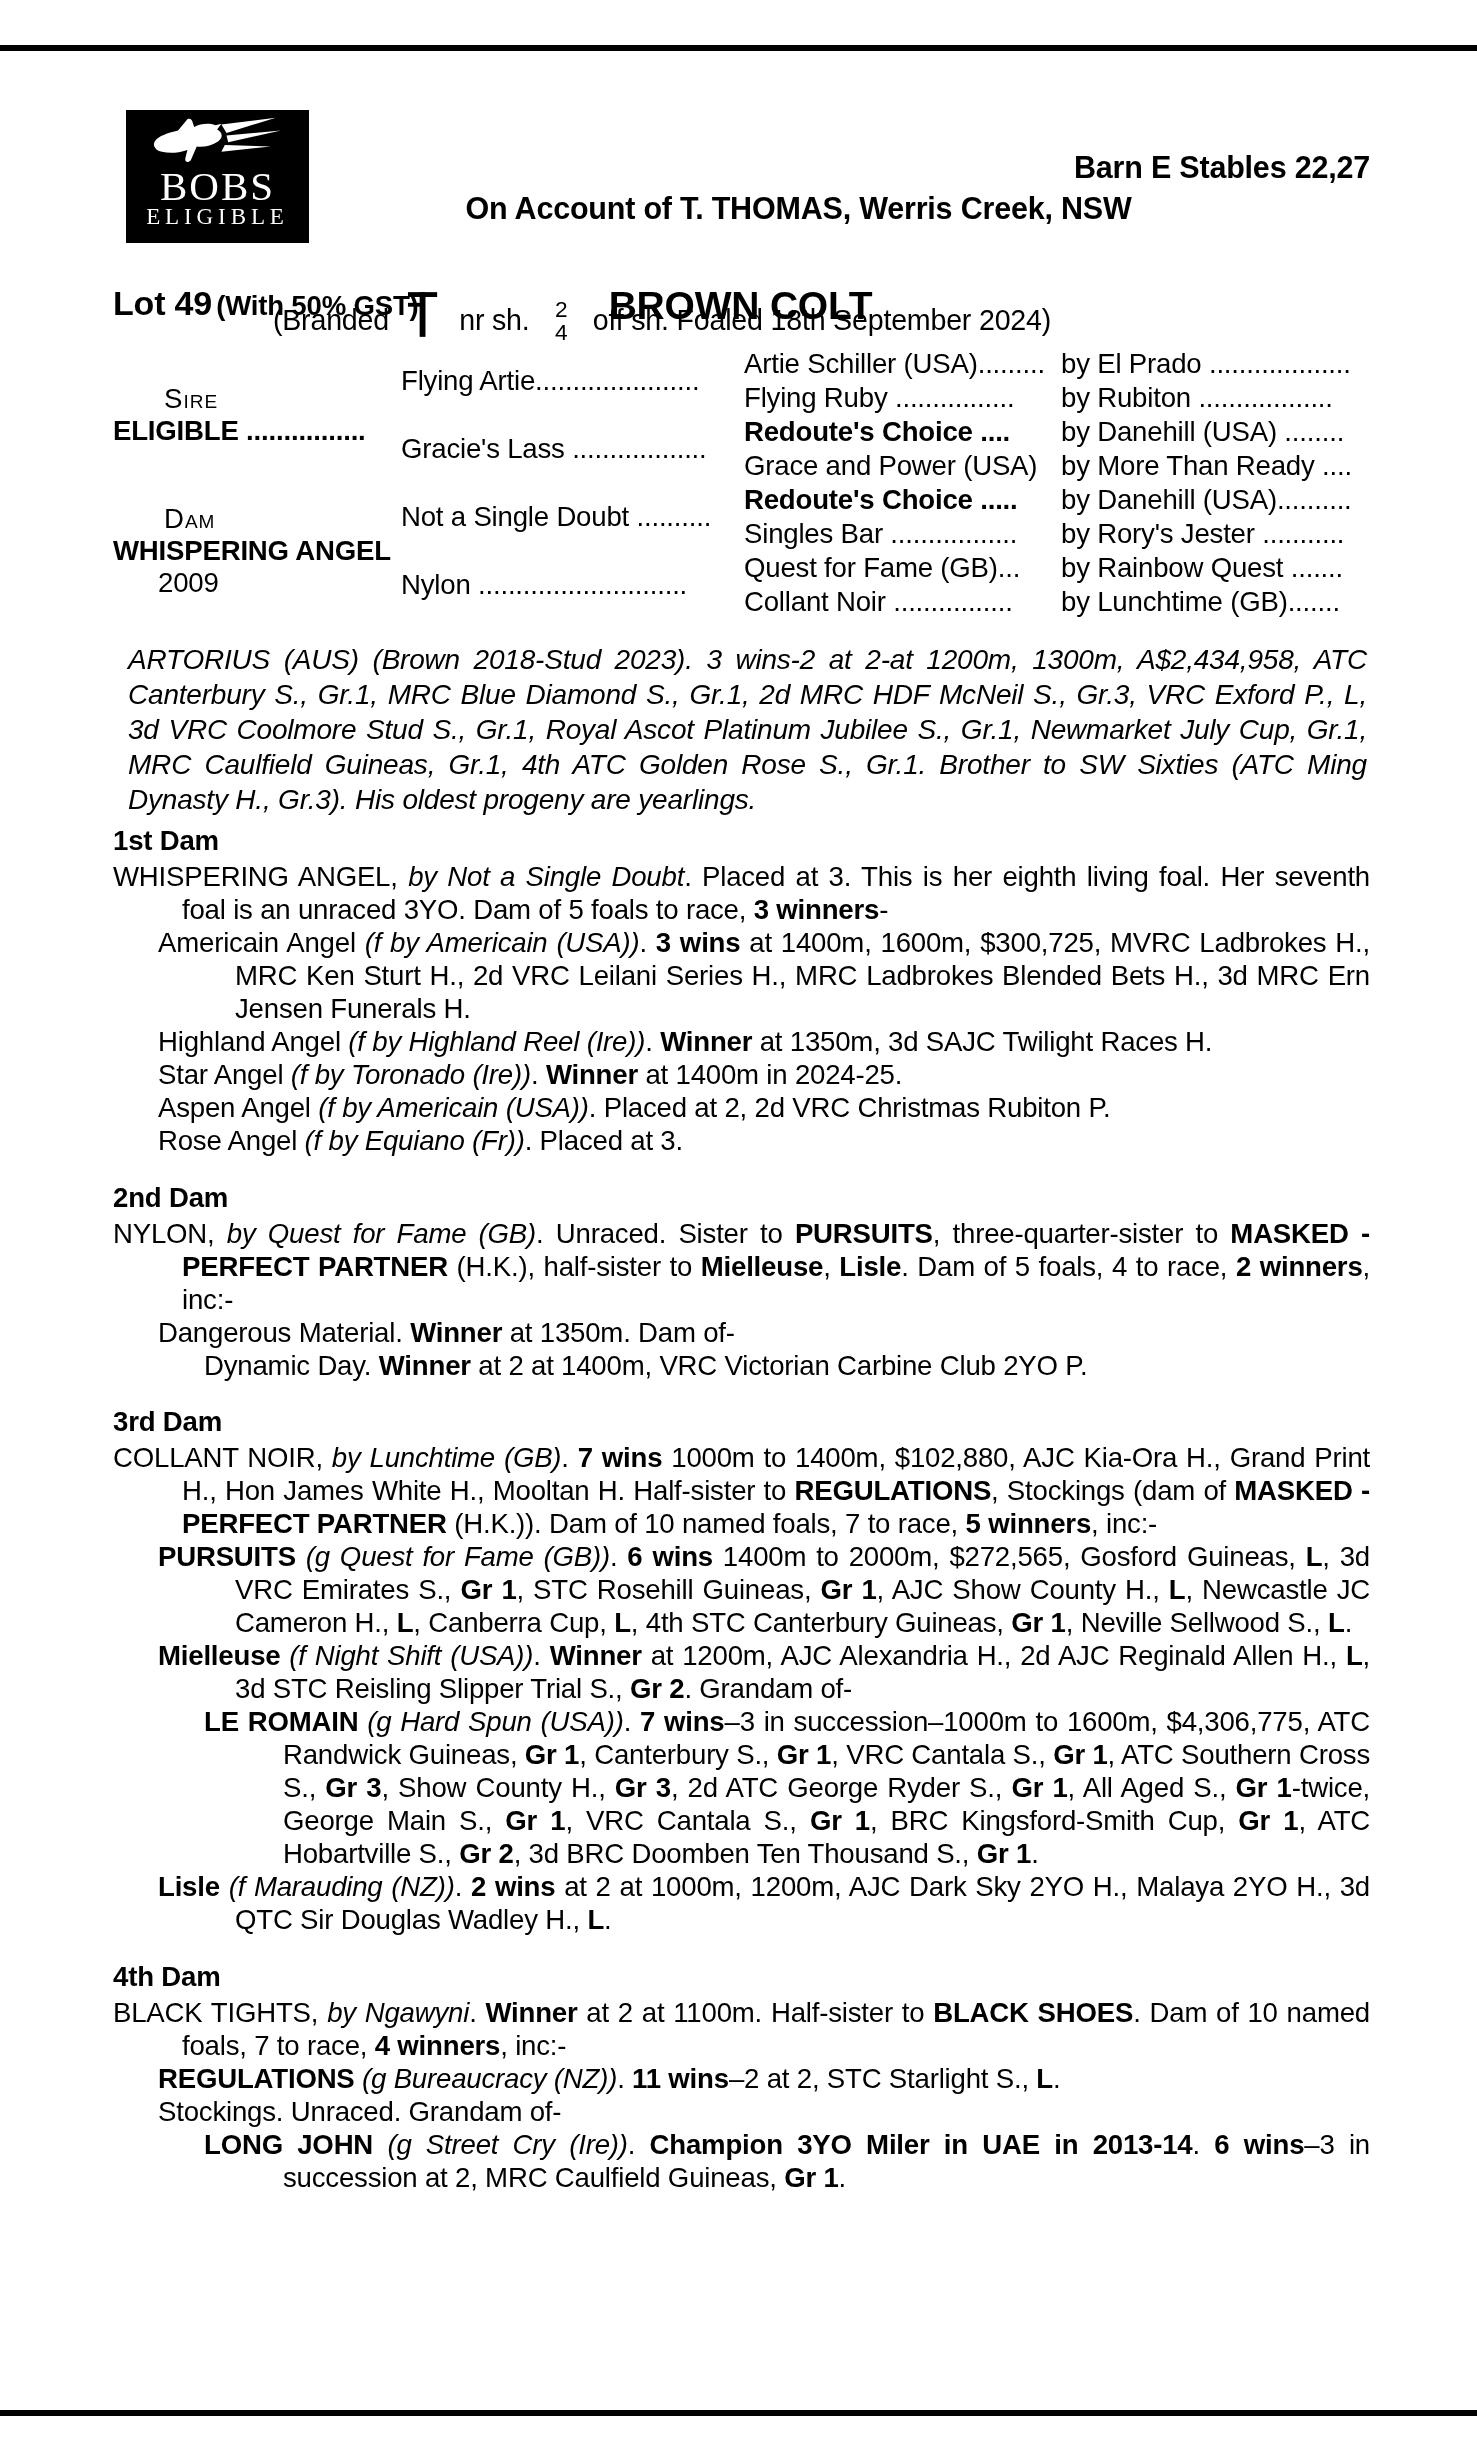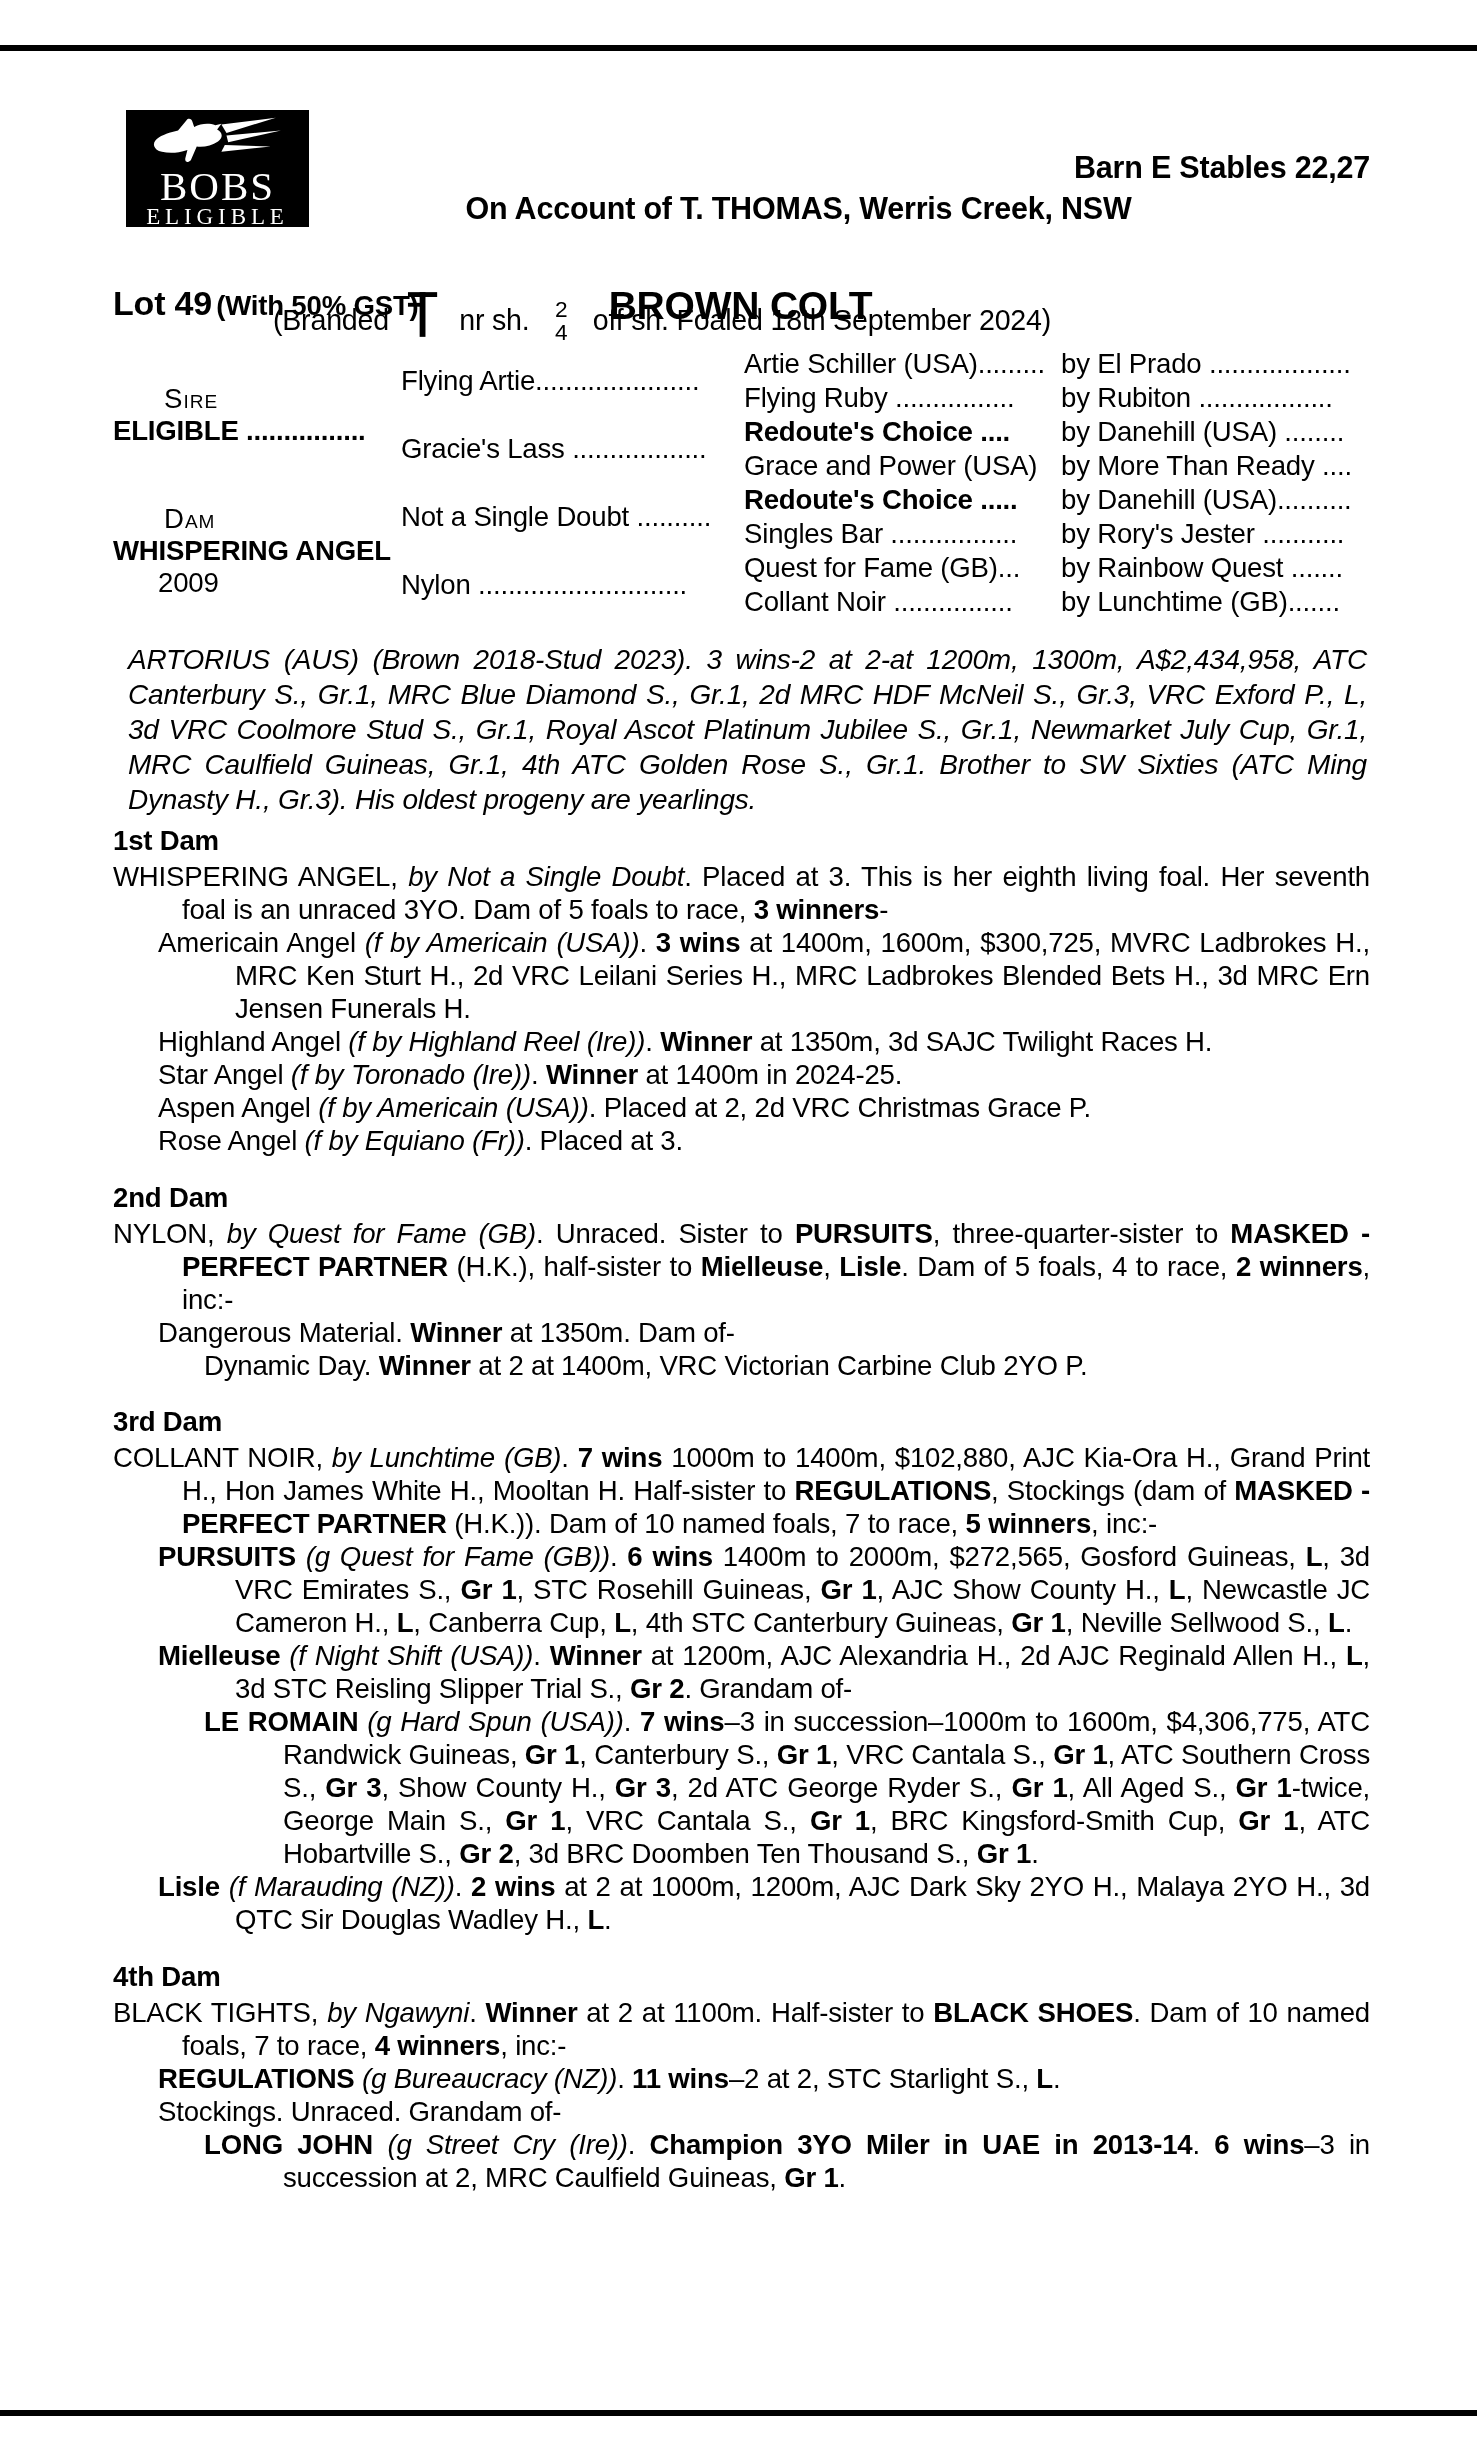--- a/index.html
+++ b/index.html
@@ -7,21 +7,21 @@
     position:relative; width:1478px; height:2463px; background:#fff;
     font-family:"Liberation Sans", sans-serif; color:#000;
     letter-spacing:-0.2px; overflow:hidden;
   }
   .rule { position:absolute; left:0; width:1478px; height:5.9px; background:#000; }
   .rule-top { top:45px; }
   .rule-bottom { top:2410px; }
 
   
   .logo {
-    position:absolute; left:126px; top:110px; width:183px; height:117px;
+    position:absolute; left:126px; top:110px; width:183px; height:133px;
     background:#000; color:#fff; text-align:center; overflow:hidden;
   }
   .logo svg { display:block; margin:5.9px auto 0 auto; }
   .logo .bobs {
     font-family:"Liberation Serif", serif; font-size:41px; line-height:39px;
     letter-spacing:2px; font-weight:normal;
   }
   .logo .eligible {
     font-family:"Liberation Serif", serif; font-size:23px; line-height:21.7px;
     letter-spacing:4.9px;
@@ -170,21 +170,21 @@
 
   <div class="sire-para">ARTORIUS (AUS) (Brown 2018-Stud 2023). 3 wins-2 at 2-at 1200m, 1300m, A$2,434,958, ATC Canterbury S., Gr.1, MRC Blue Diamond S., Gr.1, 2d MRC HDF McNeil S., Gr.3, VRC Exford P., L, 3d VRC Coolmore Stud S., Gr.1, Royal Ascot Platinum Jubilee S., Gr.1, Newmarket July Cup, Gr.1, MRC Caulfield Guineas, Gr.1, 4th ATC Golden Rose S., Gr.1. Brother to SW Sixties (ATC Ming Dynasty H., Gr.3). His oldest progeny are yearlings.</div>
 
   <div class="sections">
       <section>
         <div class="sec-heading">1st Dam</div>
         <div class="para lvl0"><span>WHISPERING ANGEL, </span><span class="i">by Not a Single Doubt</span><span>. Placed at 3. This is her eighth living foal. Her seventh foal is an unraced 3YO. Dam of 5 foals to race, </span><span class="b">3 winners</span><span>-</span></div>
         <div class="para lvl1"><span>Americain Angel </span><span class="i">(f by Americain (USA))</span><span>. </span><span class="b">3 wins</span><span> at 1400m, 1600m, $300,725, MVRC Ladbrokes H., MRC Ken Sturt H., 2d VRC Leilani Series H., MRC Ladbrokes Blended Bets H., 3d MRC Ern Jensen Funerals H.</span></div>
         <div class="para lvl1"><span>Highland Angel </span><span class="i">(f by Highland Reel (Ire))</span><span>. </span><span class="b">Winner</span><span> at 1350m, 3d SAJC Twilight Races H.</span></div>
         <div class="para lvl1"><span>Star Angel </span><span class="i">(f by Toronado (Ire))</span><span>. </span><span class="b">Winner</span><span> at 1400m in 2024-25.</span></div>
-        <div class="para lvl1"><span>Aspen Angel </span><span class="i">(f by Americain (USA))</span><span>. Placed at 2, 2d VRC Christmas Grace P.</span></div>
+        <div class="para lvl1"><span>Aspen Angel </span><span class="i">(f by Americain (USA))</span><span>. Placed at 2, 2d VRC Christmas Rubiton P.</span></div>
         <div class="para lvl1"><span>Rose Angel </span><span class="i">(f by Equiano (Fr))</span><span>. Placed at 3.</span></div>
       </section>
       <section>
         <div class="sec-heading">2nd Dam</div>
         <div class="para lvl0"><span>NYLON, </span><span class="i">by Quest for Fame (GB)</span><span>. Unraced. Sister to </span><span class="b">PURSUITS</span><span>, three-quarter-sister to </span><span class="b">MASKED - PERFECT PARTNER</span><span> (H.K.), half-sister to </span><span class="b">Mielleuse</span><span>, </span><span class="b">Lisle</span><span>. Dam of 5 foals, 4 to race, </span><span class="b">2 winners</span><span>, inc:-</span></div>
         <div class="para lvl1"><span>Dangerous Material. </span><span class="b">Winner</span><span> at 1350m. Dam of-</span></div>
         <div class="para lvl2"><span>Dynamic Day. </span><span class="b">Winner</span><span> at 2 at 1400m, VRC Victorian Carbine Club 2YO P.</span></div>
       </section>
       <section>
         <div class="sec-heading">3rd Dam</div>

